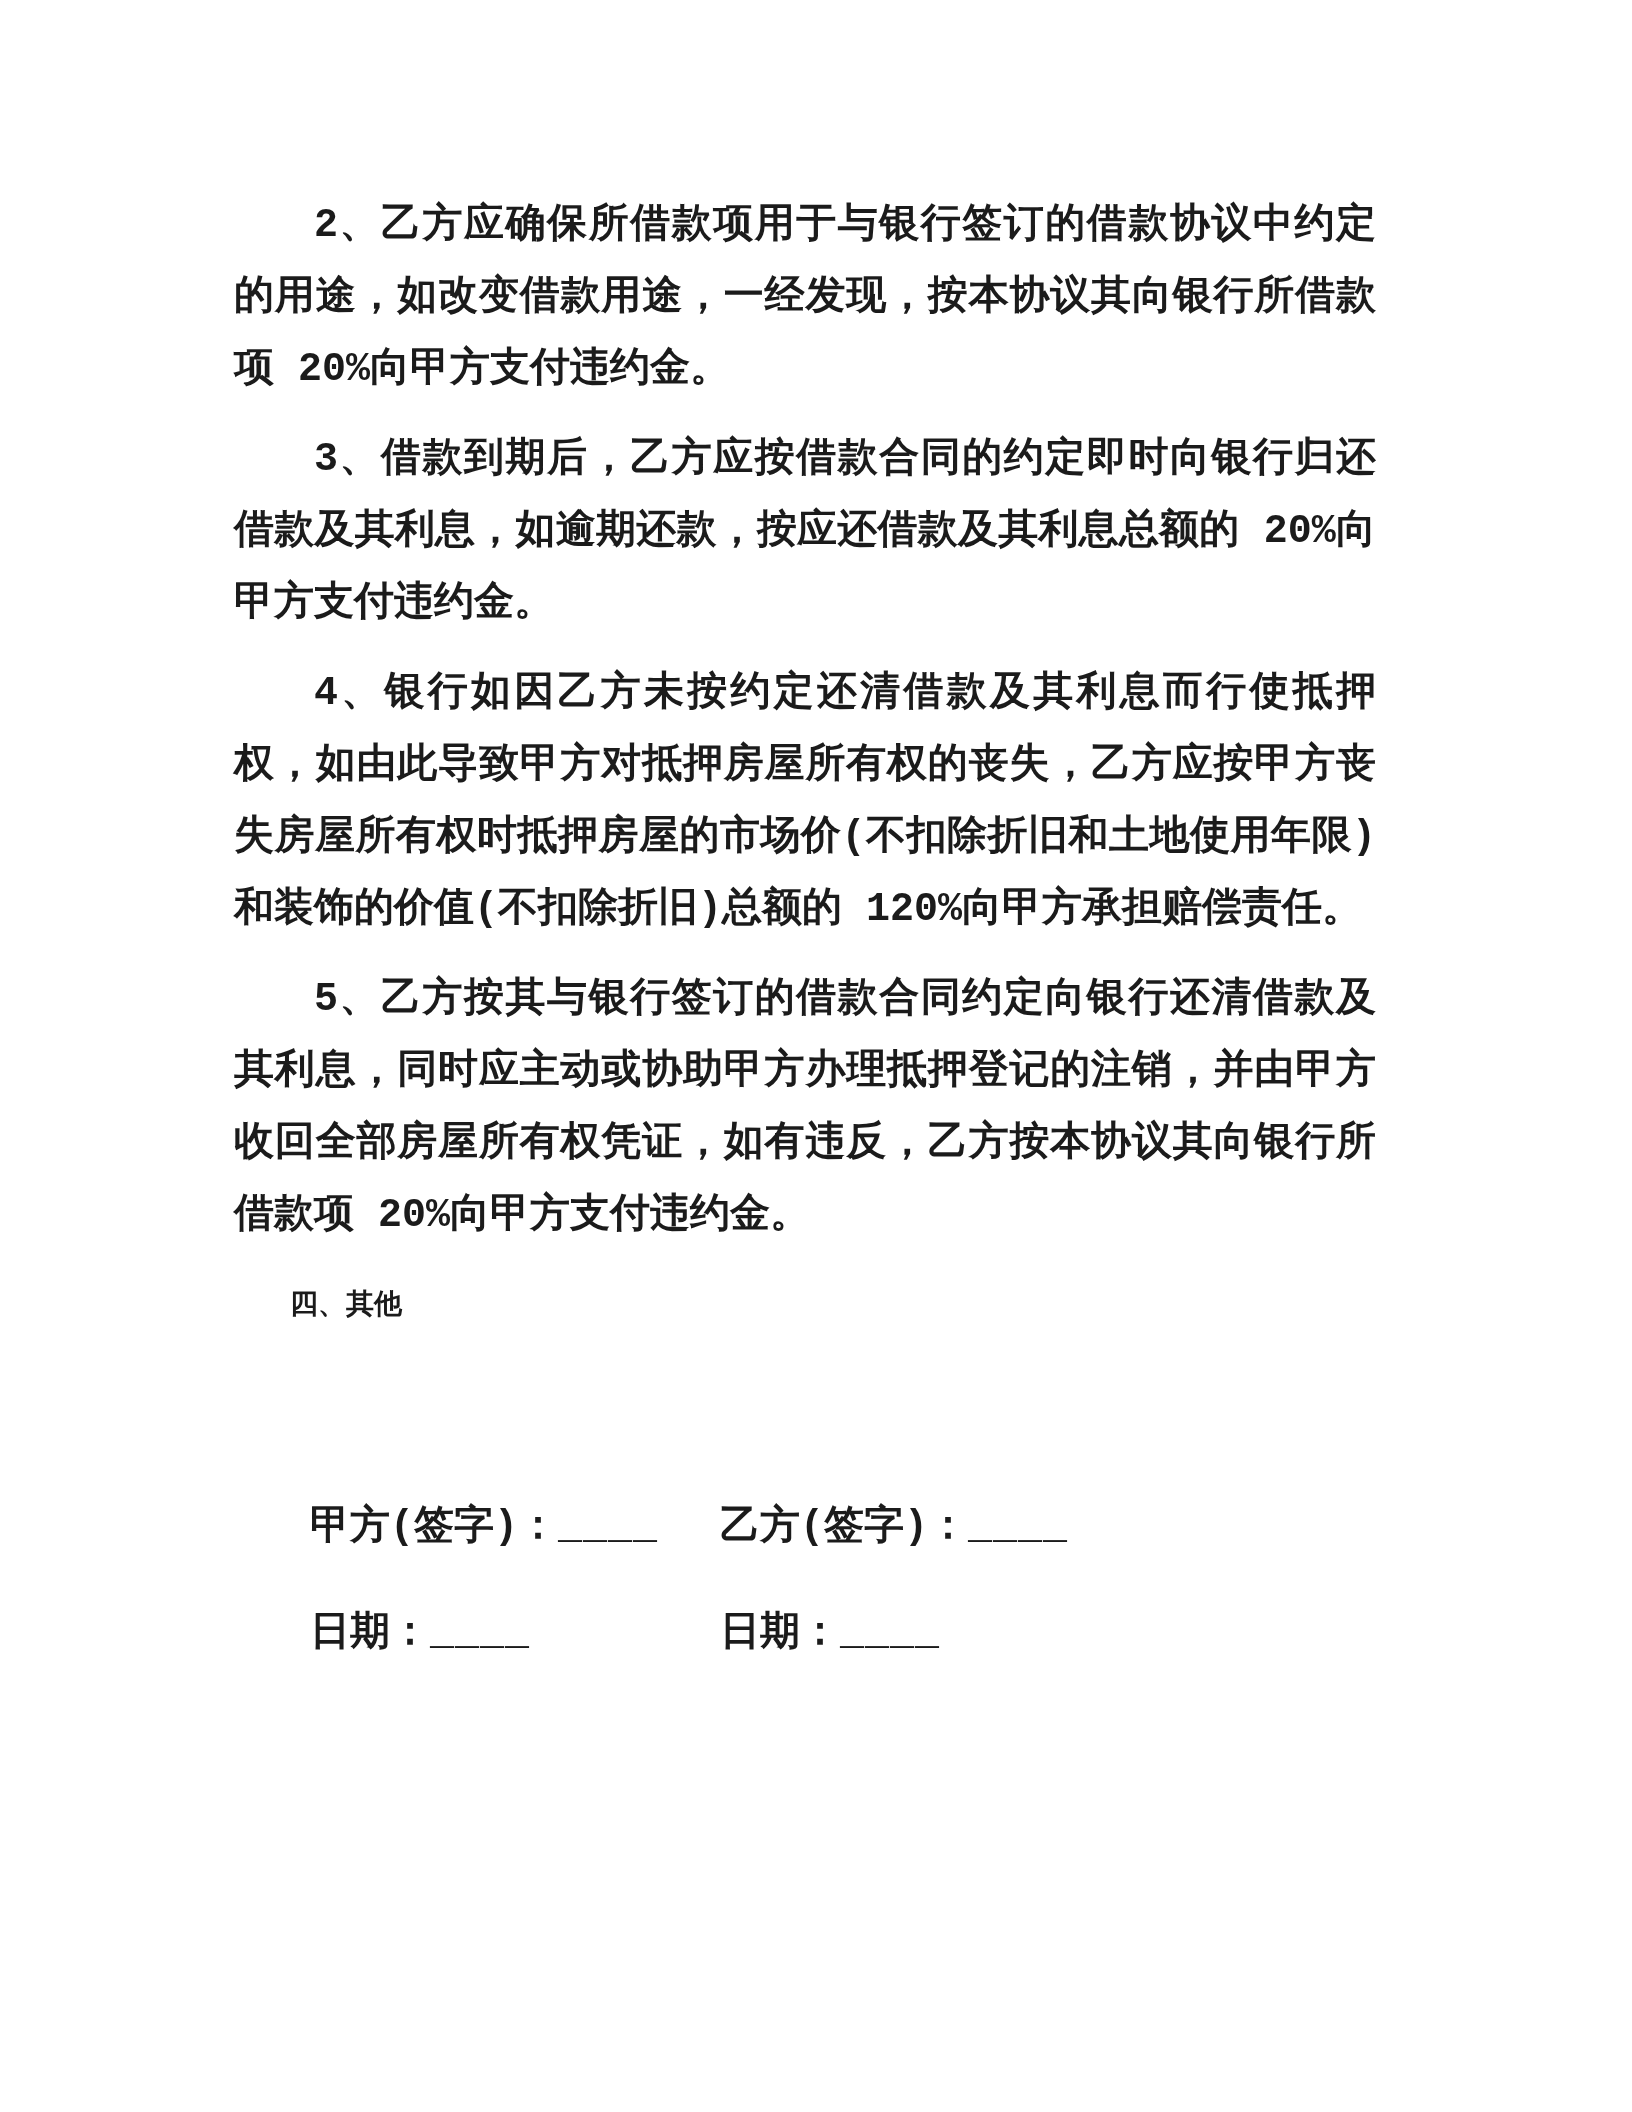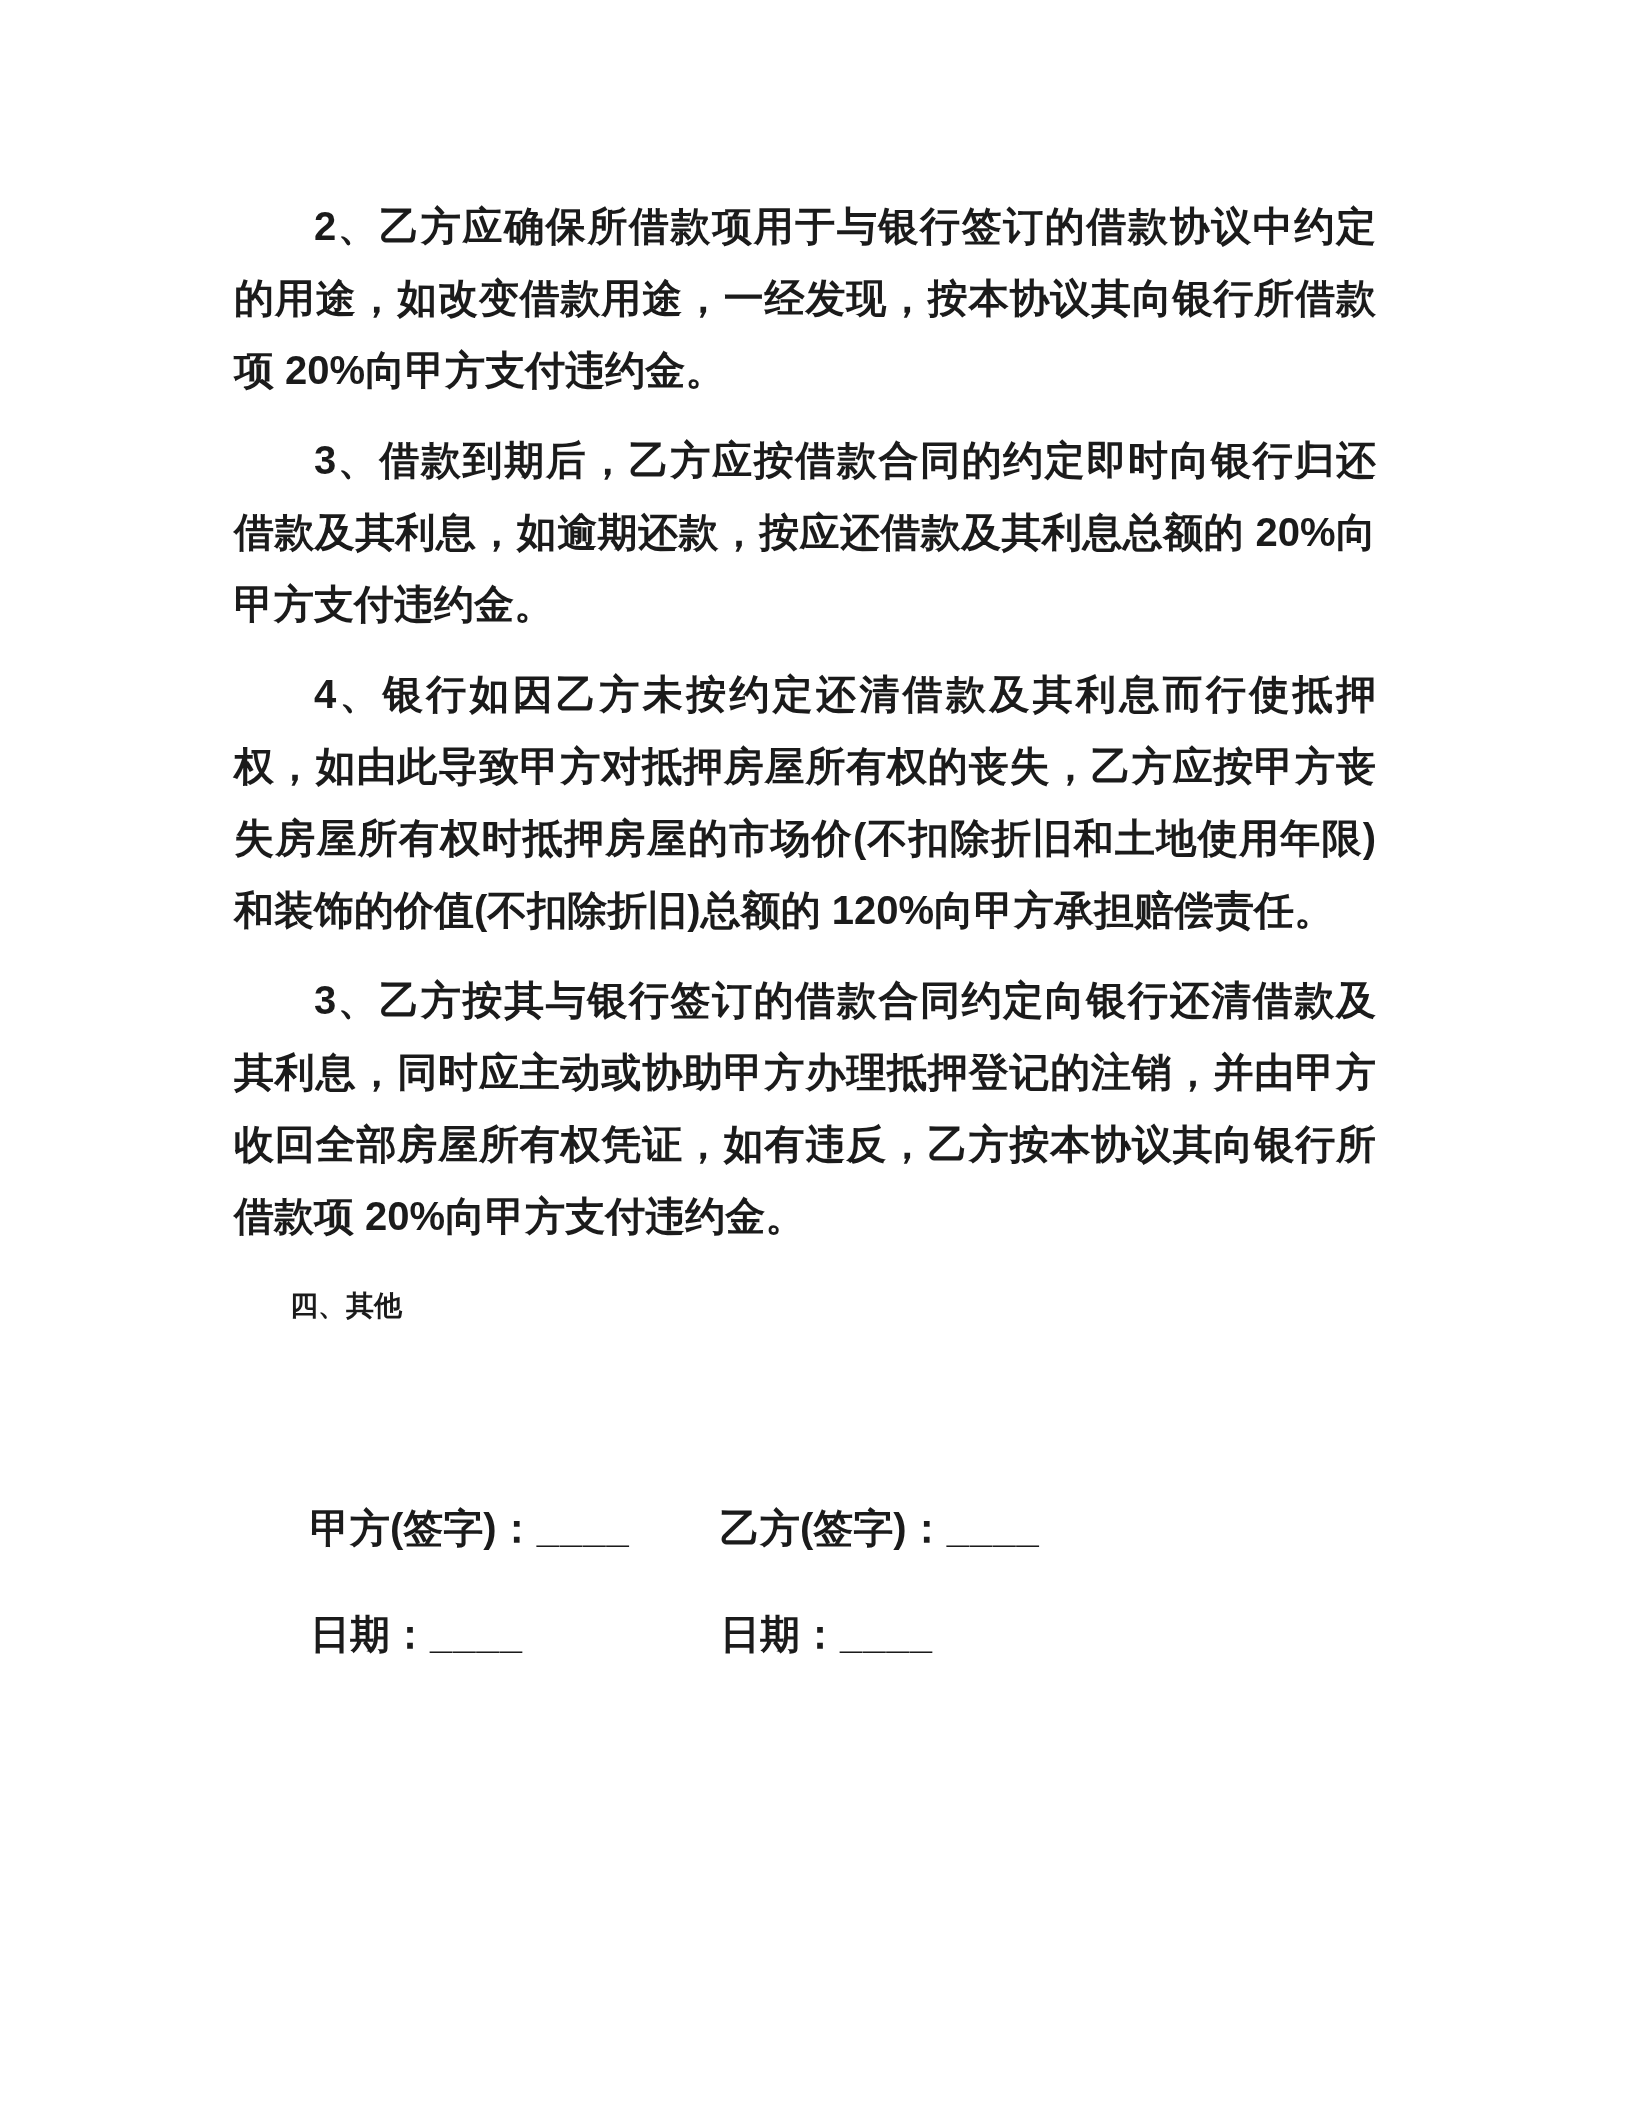--- a/index.html
+++ b/index.html
@@ -7,21 +7,21 @@
     padding: 0;
     background: #ffffff;
   }
   .page {
     position: relative;
     box-sizing: border-box;
     width: 1632px;
     height: 2112px;
     background: #ffffff;
     padding: 190px 256px 0 234px;
-    font-family: Liberation Sans, sans-serif;
+    font-family: Liberation Mono, monospace;
     font-weight: 700;
     font-size: 40px;
     line-height: 72px;
     color: #1b1b1b;
   }
   .body-para {
     margin: 0 0 18px 0;
     text-indent: 2em;
     text-align: justify;
   }
@@ -66,21 +66,21 @@
 <body>
 
 <div class="page">
 
   <p class="body-para">2、乙方应确保所借款项用于与银行签订的借款协议中约定的用途，如改变借款用途，一经发现，按本协议其向银行所借款项 20%向甲方支付违约金。</p>
 
   <p class="body-para">3、借款到期后，乙方应按借款合同的约定即时向银行归还借款及其利息，如逾期还款，按应还借款及其利息总额的 20%向甲方支付违约金。</p>
 
   <p class="body-para">4、银行如因乙方未按约定还清借款及其利息而行使抵押权，如由此导致甲方对抵押房屋所有权的丧失，乙方应按甲方丧失房屋所有权时抵押房屋的市场价(不扣除折旧和土地使用年限)和装饰的价值(不扣除折旧)总额的 120%向甲方承担赔偿责任。</p>
 
-  <p class="body-para">3、乙方按其与银行签订的借款合同约定向银行还清借款及其利息，同时应主动或协助甲方办理抵押登记的注销，并由甲方收回全部房屋所有权凭证，如有违反，乙方按本协议其向银行所借款项 20%向甲方支付违约金。</p>
+  <p class="body-para">5、乙方按其与银行签订的借款合同约定向银行还清借款及其利息，同时应主动或协助甲方办理抵押登记的注销，并由甲方收回全部房屋所有权凭证，如有违反，乙方按本协议其向银行所借款项 20%向甲方支付违约金。</p>
 
   <h2 class="section-heading">四、其他</h2>
 
 
   <div class="signature-block">
 
     <div class="signature-row">
       <div class="signature-cell-left">
         <span class="sig-label">甲方(签字)：</span><span class="sig-blank">____</span>
       </div>

